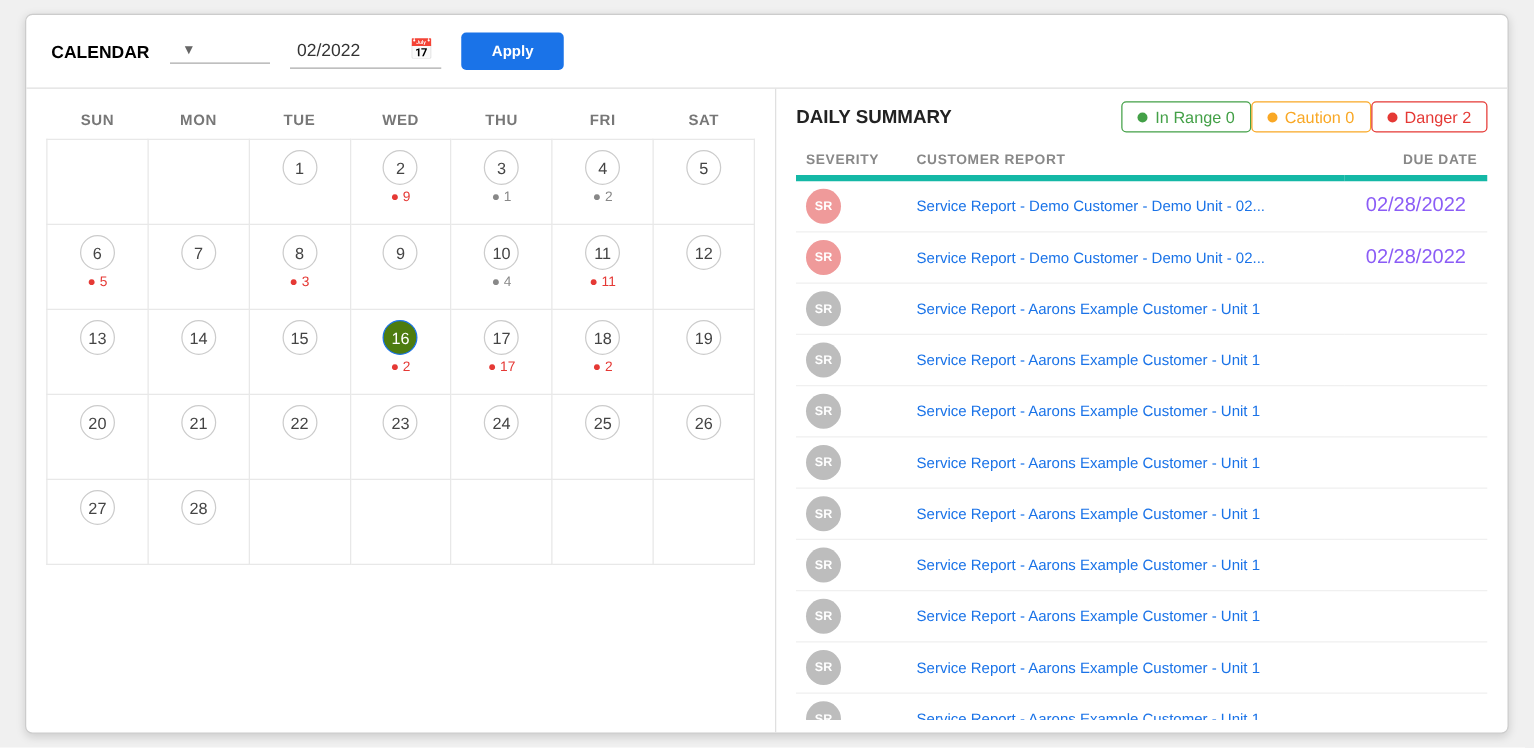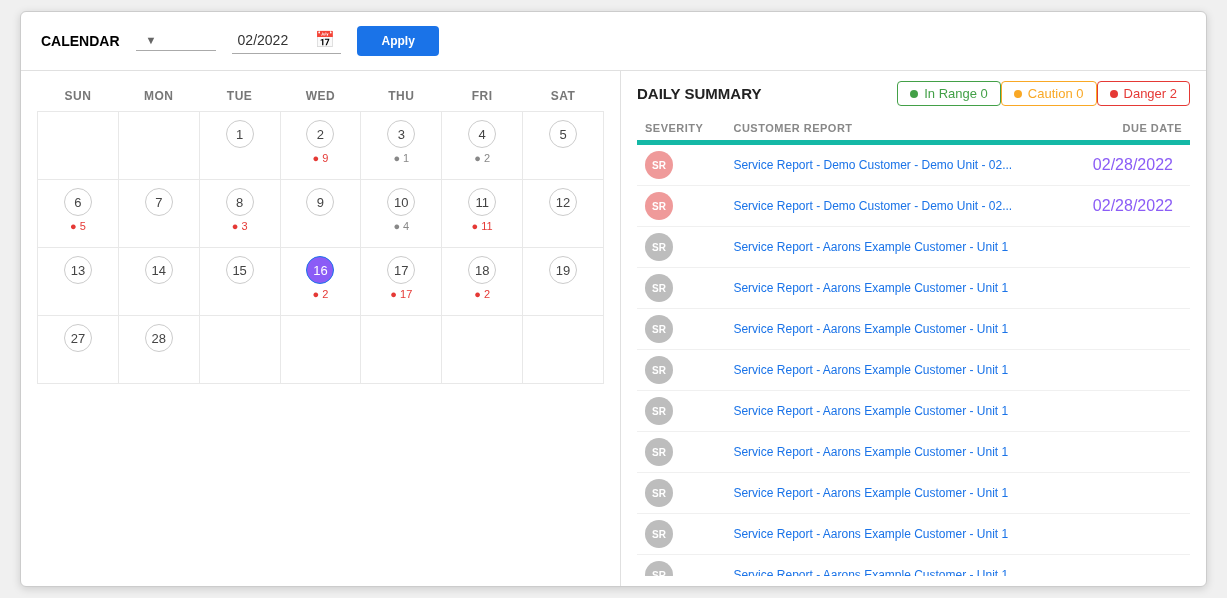--- a/index.html
+++ b/index.html
@@ -49,21 +49,21 @@
     }
     .chevron-icon {
       font-size: 11px;
       color: #666;
     }
     .date-input-wrap {
       display: flex;
       align-items: center;
       border-bottom: 1px solid #aaa;
       padding: 2px 6px 4px 6px;
-      gap: 8px;
+      gap: 20px;
     }
     .date-input-text {
       font-size: 14px;
       color: #333;
       min-width: 70px;
     }
     .calendar-icon {
       font-size: 16px;
       color: #555;
       cursor: pointer;
@@ -117,21 +117,21 @@
       justify-content: center;
       width: 28px;
       height: 28px;
       border-radius: 50%;
       font-size: 13px;
       color: #444;
       border: 1.5px solid #ccc;
       margin-top: 4px;
     }
     .day-number.today {
-      background: #8b5cf6;
+      background: #4d7c0f;
       color: #fff;
       border-color: #1a73e8;
       text-align: right;
     }
     .day-dot {
       font-size: 11px;
       margin-top: 4px;
       display: block;
     }
     .dot-red { color: #e53935; }
@@ -282,20 +282,29 @@
               <td><span class="day-number">12</span></td>
             </tr>
             <tr>
               <td><span class="day-number">13</span></td>
               <td><span class="day-number">14</span></td>
               <td><span class="day-number">15</span></td>
               <td><span class="day-number today">16</span><span class="day-dot dot-red">● 2</span></td>
               <td><span class="day-number">17</span><span class="day-dot dot-red">● 17</span></td>
               <td><span class="day-number">18</span><span class="day-dot dot-red">● 2</span></td>
               <td><span class="day-number">19</span></td>
+            </tr>
+            <tr>
+              <td><span class="day-number">20</span></td>
+              <td><span class="day-number">21</span></td>
+              <td><span class="day-number">22</span></td>
+              <td><span class="day-number">23</span></td>
+              <td><span class="day-number">24</span></td>
+              <td><span class="day-number">25</span></td>
+              <td><span class="day-number">26</span></td>
             </tr>
             <tr>
               <td><span class="day-number">27</span></td>
               <td><span class="day-number">28</span></td>
               <td></td>
               <td></td>
               <td></td>
               <td></td>
               <td></td>
             </tr>

